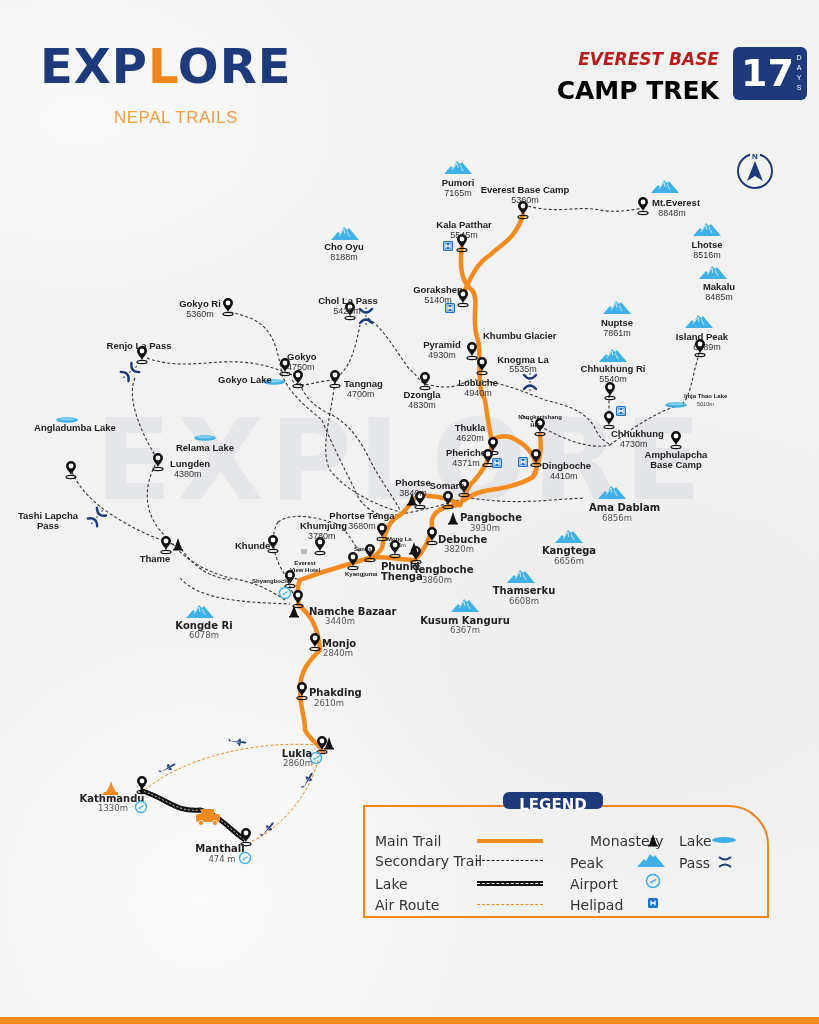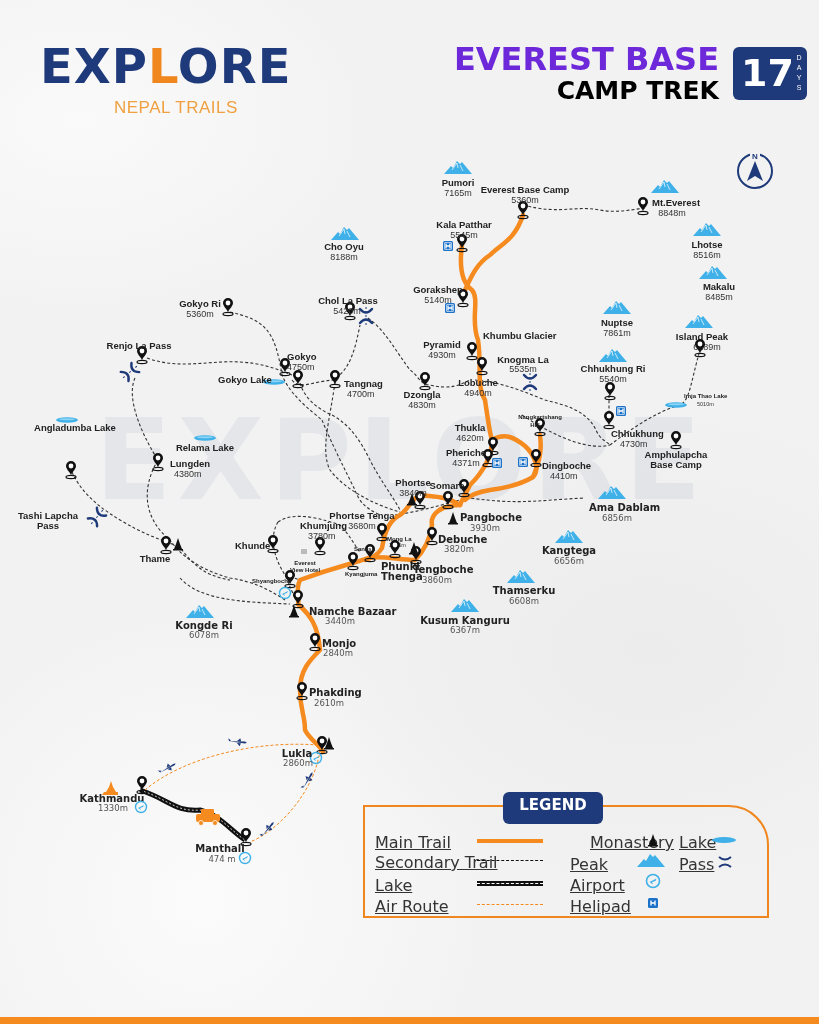--- a/index.html
+++ b/index.html
@@ -5,38 +5,38 @@
   html,body{margin:0;padding:0;}
   body{width:819px;height:1024px;overflow:hidden;background:#f3f3f3;font-family:"Liberation Sans",sans-serif;position:relative;}
   .bg{position:absolute;inset:0;background:
       radial-gradient(ellipse 300px 200px at 80px 120px,#fafafa,transparent),
       radial-gradient(ellipse 350px 250px at 650px 650px,#ececec,transparent),
       radial-gradient(ellipse 300px 300px at 200px 900px,#fbfbfb,transparent),
       #f2f2f2;}
   .logo{position:absolute;left:40px;top:42px;}
   .logo-main{font-family:"DejaVu Sans",sans-serif;font-weight:bold;font-size:48px;letter-spacing:1px;color:#1f3a7a;line-height:48px;}
   .logo-main .o{color:#f0861e;}
-  .logo-sub{font-family:"Liberation Sans",sans-serif;font-size:17px;color:#f0a040;margin-left:74px;margin-top:8px;letter-spacing:.5px;}
+  .logo-sub{font-family:"Liberation Sans",sans-serif;font-size:17px;color:#f0a040;margin-left:74px;margin-top:18px;letter-spacing:.5px;}
   .title{position:absolute;right:100px;top:44px;text-align:right;font-family:"DejaVu Sans",sans-serif;font-weight:bold;}
-  .title .l1{color:#6d28d9;font-size:32px;line-height:30px;}
+  .title .l1{color:#b91c1c;font-size:17px;line-height:30px;font-style:italic;}
   .title .l2{color:#000000;font-size:25px;line-height:34px;}
   .days{position:absolute;left:733px;top:47px;width:74px;height:53px;background:#1f3a7a;border-radius:6px;color:#fff;}
   .days .n{position:absolute;left:8px;top:4px;font-family:"DejaVu Sans",sans-serif;font-weight:bold;font-size:38px;line-height:44px;}
   .days .d{position:absolute;left:62px;top:6px;font-size:7px;line-height:10px;width:8px;text-align:center;letter-spacing:0;}
   .compass{position:absolute;left:734px;top:150px;}
   svg.map{position:absolute;left:0;top:0;}
   .lbl{font-family:"Liberation Sans",sans-serif;font-size:9.5px;fill:#222;font-weight:bold;}
   .alt{font-family:"Liberation Sans",sans-serif;font-size:9px;fill:#333;}
   .lbl2{font-family:"DejaVu Sans",sans-serif;font-size:10px;fill:#222;}
   .alt2{font-family:"DejaVu Sans",sans-serif;font-size:8.5px;fill:#555;}
   .tiny{font-family:"Liberation Sans",sans-serif;font-size:6px;fill:#222;font-weight:bold;}
   .tinyalt{font-family:"Liberation Sans",sans-serif;font-size:5.5px;fill:#333;}
   .legend{position:absolute;left:363px;top:805px;width:406px;height:113px;border:2px solid #f0861e;border-radius:0 40px 0 0;box-sizing:border-box;}
-  .legend-title{position:absolute;left:138px;top:-15px;width:100px;height:32px;background:#1f3a7a;border-radius:6px;color:#fff;font-family:"DejaVu Sans",sans-serif;font-weight:bold;font-size:15px;line-height:27px;text-align:center;}
-  .lg-row{position:absolute;font-family:"DejaVu Sans",sans-serif;font-size:16px;color:#333;text-decoration:underline;}
+  .legend-title{position:absolute;left:138px;top:-15px;width:100px;height:17px;background:#1f3a7a;border-radius:6px;color:#fff;font-family:"DejaVu Sans",sans-serif;font-weight:bold;font-size:15px;line-height:27px;text-align:center;}
+  .lg-row{position:absolute;font-family:"DejaVu Sans",sans-serif;font-size:14px;color:#333;}
   .lg-sym{position:absolute;}
   .footer-bar{position:absolute;left:0;top:1017px;width:819px;height:7px;background:#f58a1f;}
   .wm{position:absolute;left:95px;top:395px;font-family:"DejaVu Sans",sans-serif;font-weight:bold;font-size:112px;color:#1f3a7a;opacity:.06;letter-spacing:6px;}
 </style>
 </head>
 <body>
 
 <div class="bg"></div>
 <div class="wm">EXPLORE</div>
 

